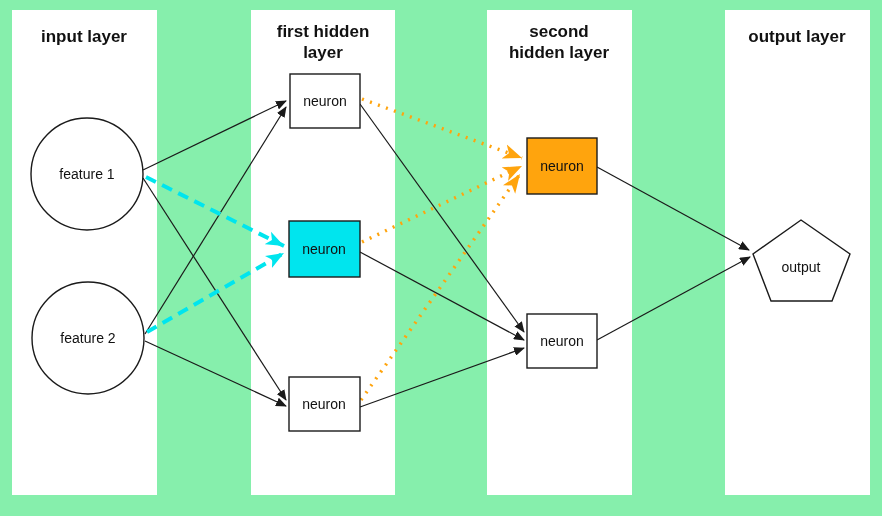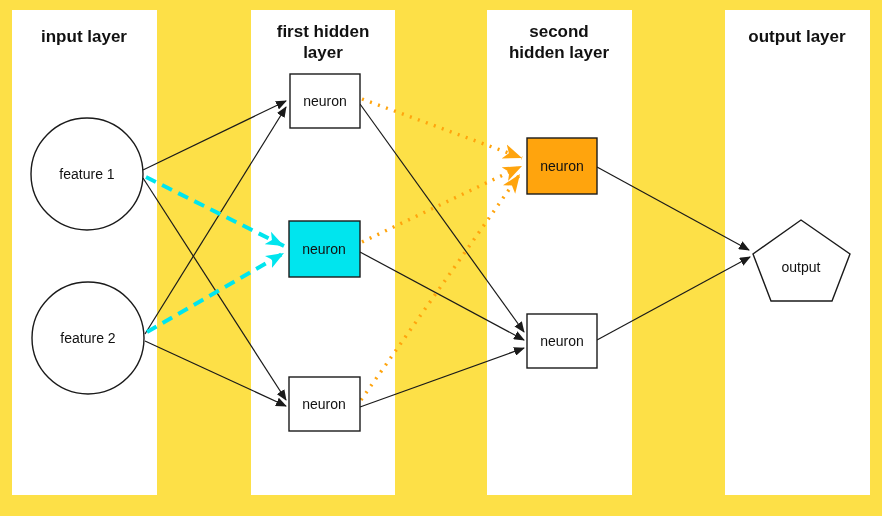--- a/index.html
+++ b/index.html
@@ -4,21 +4,21 @@
 <style>
   html, body {
     margin: 0;
     padding: 0;
     background: #000000;
   }
   .canvas {
     position: relative;
     width: 882px;
     height: 516px;
-    background: #fde047;
+    background: #86efac;
     overflow: hidden;
     font-family: "Liberation Sans", sans-serif;
   }
   svg { display: block; }
   .layer-title {
     font-family: "Liberation Sans", sans-serif;
     font-size: 17px;
     font-weight: bold;
     fill: #111111;
   }

